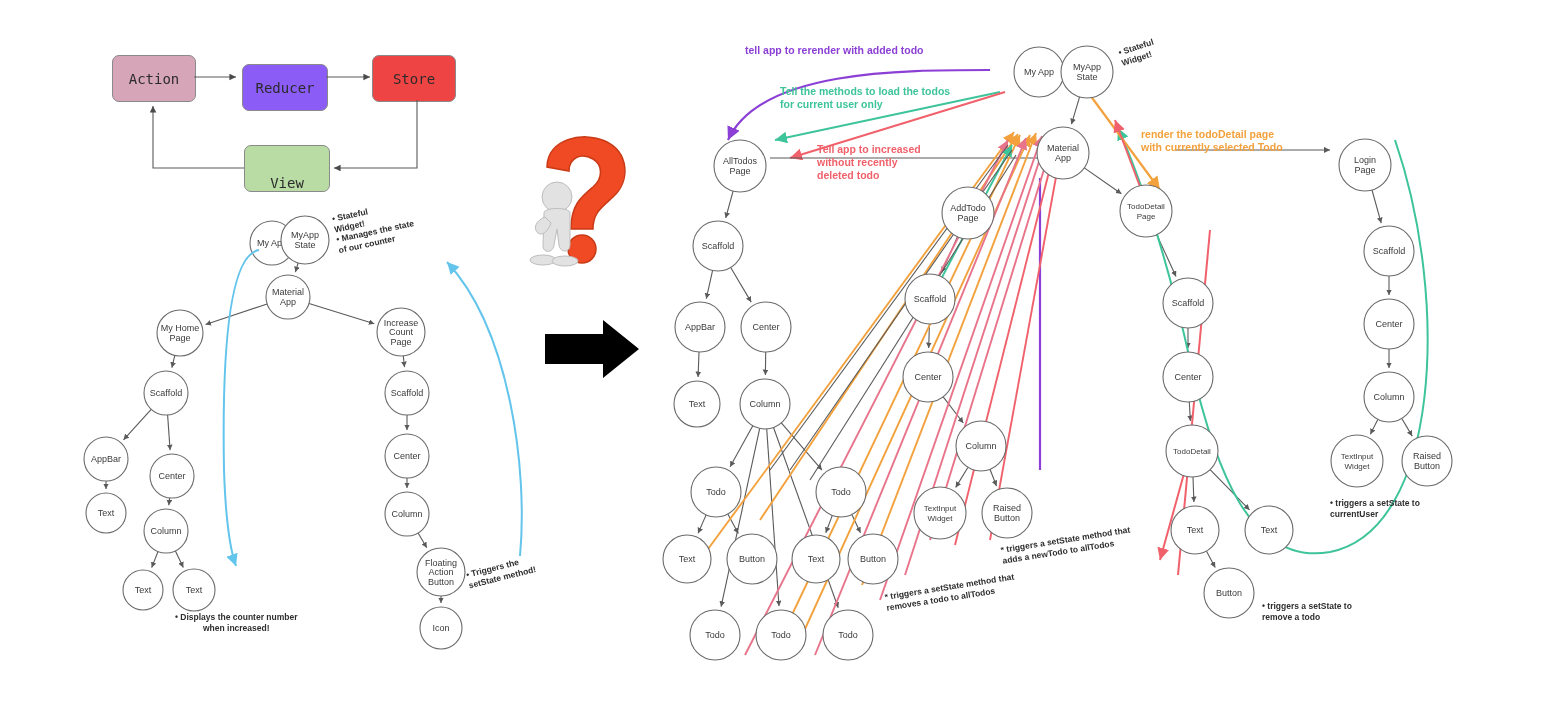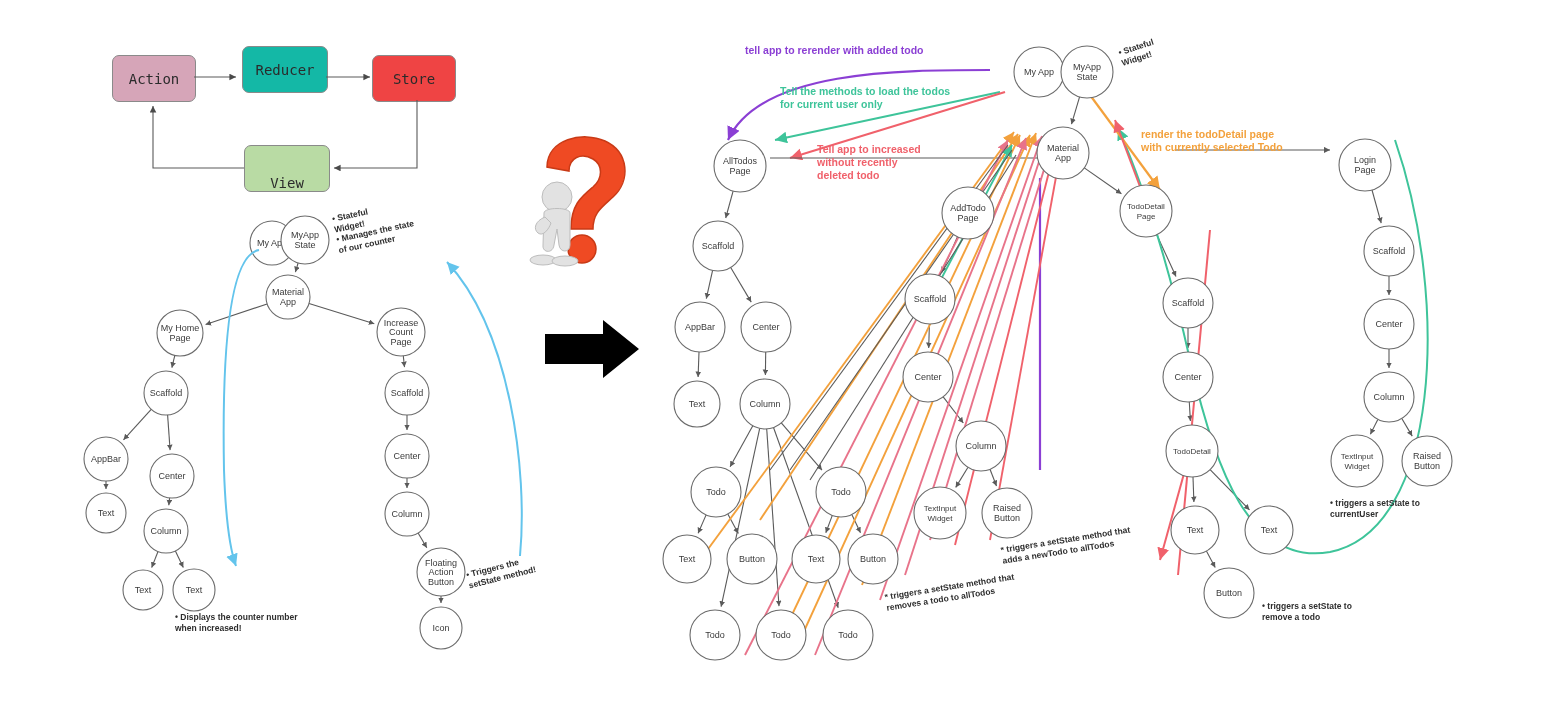--- a/index.html
+++ b/index.html
@@ -27,21 +27,21 @@
   .arrowblk{position:absolute;left:545px;top:318px;width:95px;height:62px;}
 </style>
 </head>
 <body>
 
 <div id="canvas">
 
   <div class="redux-box" style="left:112px;top:55px;width:82px;height:45px;background:#d6a5b8;">
     <span>Action</span>
   </div>
-  <div class="redux-box" style="left:242px;top:46px;width:84px;height:45px;background:#14b8a6;">
+  <div class="redux-box" style="left:242px;top:64px;width:84px;height:45px;background:#8b5cf6;">
     <span>Reducer</span>
   </div>
   <div class="redux-box" style="left:372px;top:55px;width:82px;height:45px;background:#ef4444;">
     <span>Store</span>
   </div>
   <div class="redux-box" style="left:244px;top:145px;width:84px;height:45px;background:#b9dba4;align-items:flex-end;">
     <span>View</span>
   </div>
 
   <svg class="layer">
@@ -185,21 +185,21 @@
         </g>
       </g>
     <path d="M259,250 C228,255 222,360 224,470 C226,530 232,555 236,566" stroke="#63c4ec" stroke-width="2" fill="none" marker-end="url(#arC)"></path>
     <path d="M520,556 C528,470 510,330 447,262" stroke="#63c4ec" stroke-width="2" fill="none" marker-end="url(#arC)"></path>
   </svg>
 
   <div class="note" style="left:331px;top:214px;transform:rotate(-12deg);transform-origin:left top;">• Stateful
   Widget!
 • Manages the state
   of our counter</div>
-  <div class="note" style="left:175px;top:612px;">• Displays the counter number
+  <div class="note" style="left:175px;top:612px;text-align:center;">• Displays the counter number
   when increased!</div>
   <div class="note" style="left:465px;top:570px;transform:rotate(-14deg);transform-origin:left top;">• Triggers the
   setState method!</div>
 
   <svg class="layer">
     <g id="todo-edges">
         <path d="M1079.6,96.9 L1071.5,124.2" class="edge" marker-end="url(#arSm)"></path>
         <path d="M733.1,191.1 L725.7,218.0" class="edge" marker-end="url(#arSm)"></path>
         <path d="M712.6,270.4 L706.3,298.7" class="edge" marker-end="url(#arSm)"></path>
         <path d="M730.7,267.5 L751.2,302.1" class="edge" marker-end="url(#arSm)"></path>

